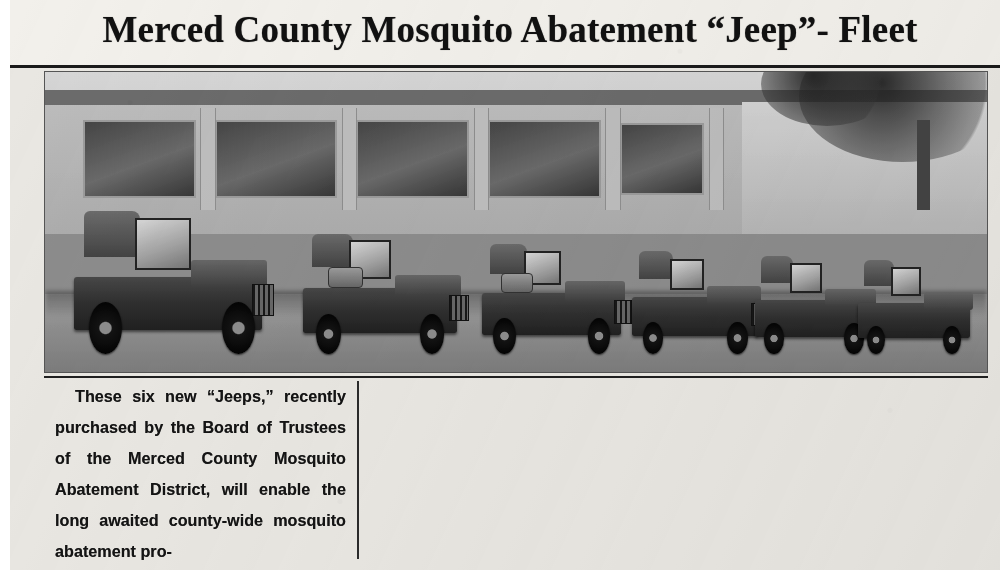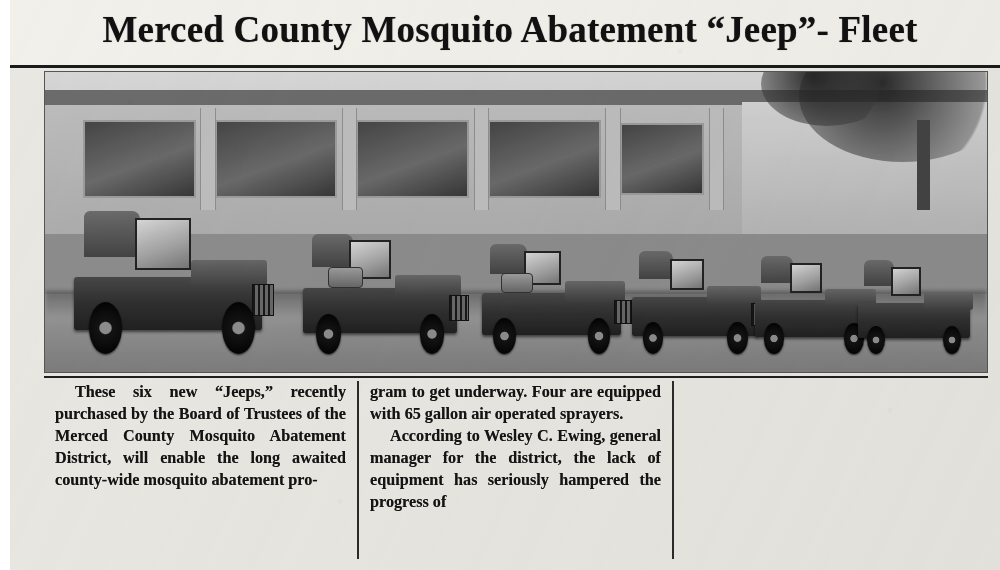--- a/index.html
+++ b/index.html
@@ -179,24 +179,24 @@
     left: 34px;
     top: 381px;
     width: 944px;
     height: 178px;
     display: flex;
     box-sizing: border-box;
   }
   .col {
     box-sizing: border-box;
     padding: 0 11px;
-    font-family: Liberation Serif, serif;
+    font-family: Liberation Sans, sans-serif;
     font-weight: bold;
     font-size: 16.2px;
-    line-height: 22px;
+    line-height: 31px;
     color: #141414;
     text-align: justify;
     text-shadow: 0 0 .6px rgba(0,0,0,.5);
   }
   .col1 { width: 315px; border-right: 2px solid #2a2a2a; }
   .col2 { width: 315px; border-right: 2px solid #2a2a2a; }
   .col3 { width: 314px; }
   .col p { margin: 0; }
   .col p.indent { text-indent: 20px; }
 
@@ -305,19 +305,15 @@
 
     </div>
   </div>
 
   <div class="rule-top"></div>
 
   <div class="columns">
     <div class="col col1">
       <p class="indent">These six new “Jeeps,” recently purchased by the Board of Trustees of the Merced County Mosquito Abatement District, will enable the long awaited county-wide mosquito abatement pro-</p>
     </div>
-    <div class="col col2">
-      <p>gram to get underway. Four are equipped with 65 gallon air operated sprayers.</p>
-      <p class="indent">According to Wesley C. Ewing, general manager for the district, the lack of equipment has seriously hampered the progress of</p>
-    </div>
   </div>
 
 </div>
 
 </body></html>

